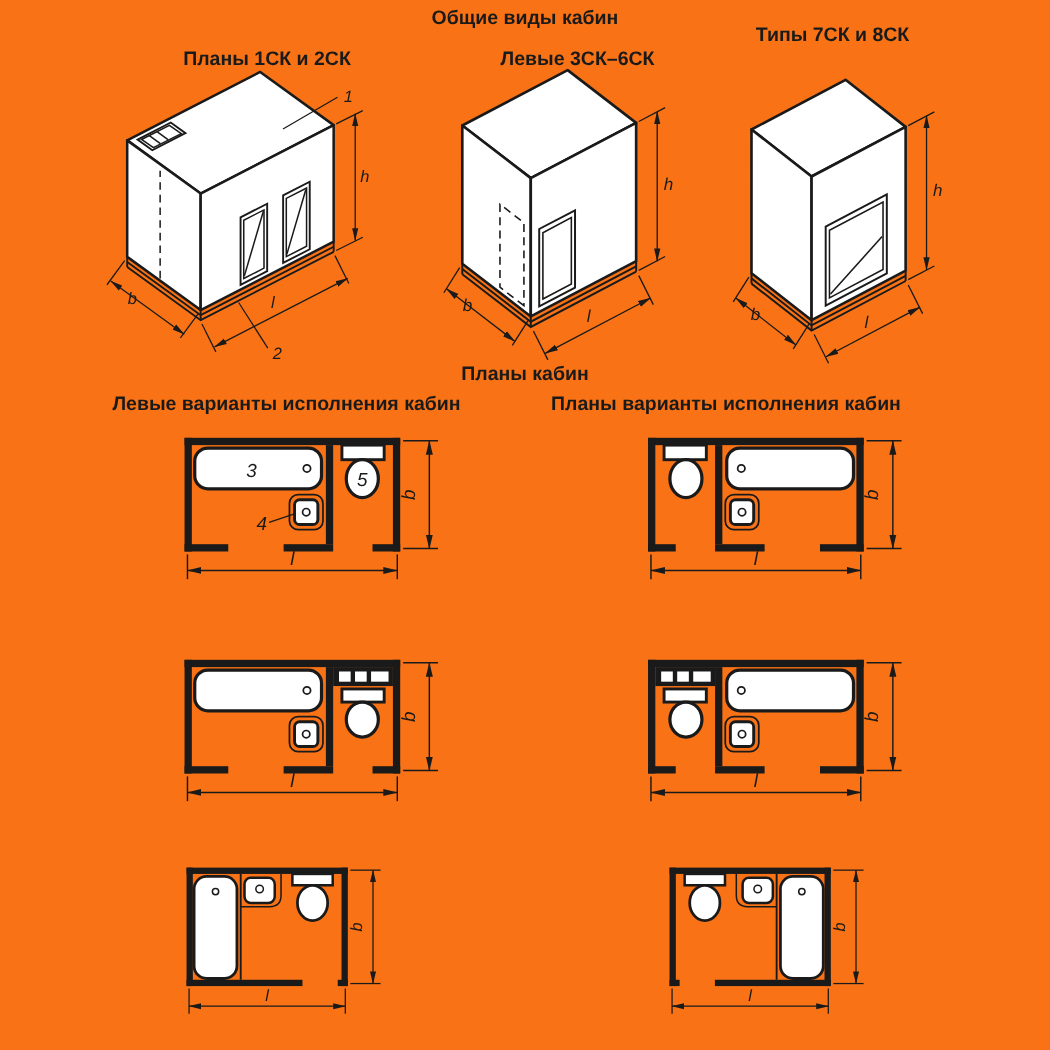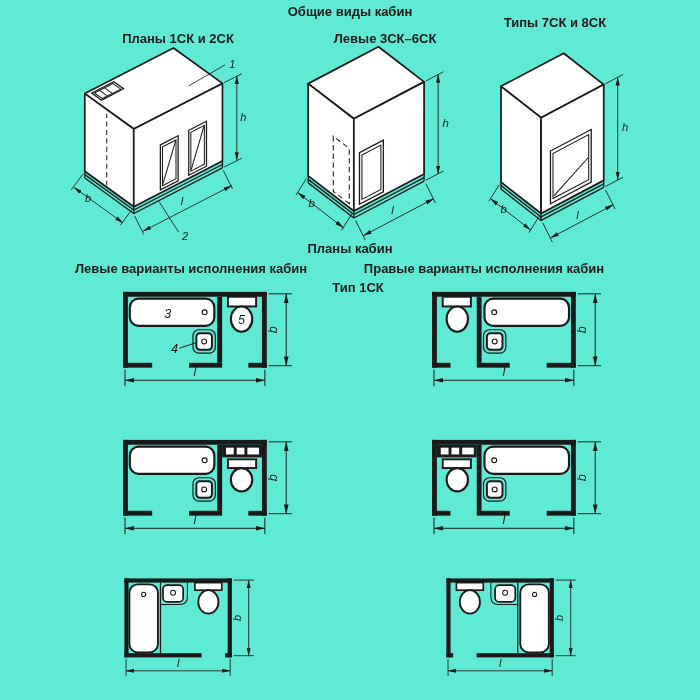--- a/index.html
+++ b/index.html
@@ -1,16 +1,16 @@
 <!DOCTYPE html>
 <html><head>
 <meta charset="utf-8">
 <style>
   html,body{margin:0;padding:0;background:#fff;}
-  .canvas{position:relative;width:700px;height:700px;background:#5eead4;overflow:hidden;
+  .canvas{position:relative;width:700px;height:700px;background:#f97316;overflow:hidden;
           font-family:"Liberation Sans",sans-serif;color:#1a1a1a;}
   .cap{position:absolute;text-align:center;font-size:13px;font-weight:bold;line-height:1.1;
        white-space:nowrap;}
   svg.fig{position:absolute;overflow:visible;}
   svg .face{fill:#ffffff;stroke:#1a1a1a;stroke-width:2;stroke-linejoin:round;}
   svg .o{fill:#ffffff;stroke:#1a1a1a;stroke-width:2;}
   svg .o2{fill:#ffffff;stroke:#1a1a1a;stroke-width:2.2;}
   svg .t{fill:none;stroke:#1a1a1a;stroke-width:1.2;}
   svg .tn{fill:none;stroke:#1a1a1a;stroke-width:1.5;}
   svg .w{fill:#1a1a1a;stroke:none;}
@@ -32,22 +32,21 @@
       </marker>
     </defs>
   </svg>
 
   <div class="cap" style="left:250px;top:5px;width:200px">Общие виды кабин</div>
   <div class="cap" style="left:88px;top:32px;width:180px">Планы 1СК и 2СК</div>
   <div class="cap" style="left:295px;top:32px;width:180px">Левые 3СК–6СК</div>
   <div class="cap" style="left:465px;top:16px;width:180px">Типы 7СК и 8СК</div>
   <div class="cap" style="left:250px;top:242px;width:200px">Планы кабин</div>
   <div class="cap" style="left:66px;top:262px;width:250px">Левые варианты исполнения кабин</div>
-  <div class="cap" style="left:359px;top:262px;width:250px">Правые варианты исполнения кабин</div>
-  <div class="cap" style="left:258px;top:281px;width:200px">Тип 1СК</div>
+  <div class="cap" style="left:359px;top:262px;width:250px">Планы варианты исполнения кабин</div>
 
   <svg class="fig" style="left:62px;top:42px;width:190px;height:207px" viewBox="0 0 225 245">
     <g>
       <polygon class="face" points="85,103 190,49 132,7 27,61"></polygon>
       <polygon class="face" points="85,195 27,153 27,61 85,103"></polygon>
       <polygon class="face" points="85,195 190,141 190,49 85,103"></polygon>
     </g>
     <g class="tn">
       <polyline points="27,157 85,199 190,145"></polyline>
       <polyline points="27,161 85,203 190,149"></polyline>

